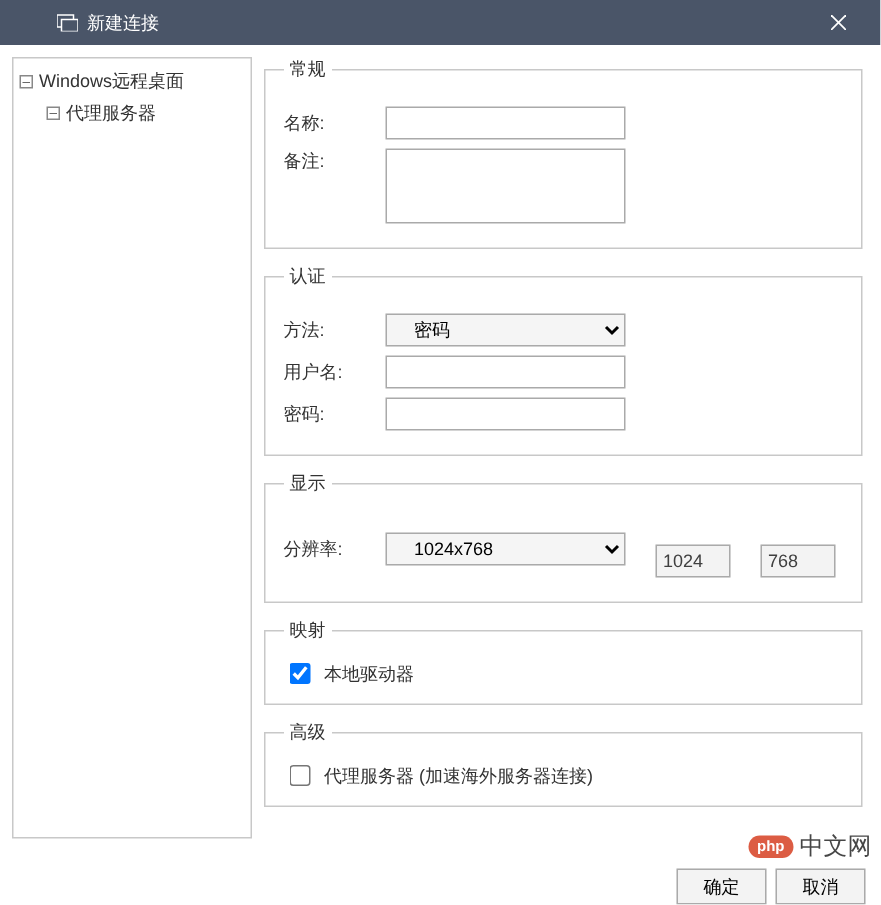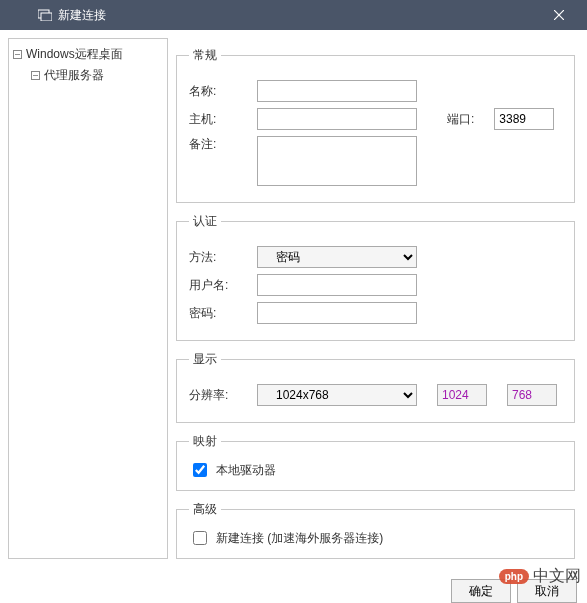--- a/index.html
+++ b/index.html
@@ -7,36 +7,36 @@
   .titlebar { background: #4a5568; color: #fff; height: 30px; display: flex; align-items: center; padding: 0 8px; justify-content: space-between; }
   .title-left { display: flex; align-items: center; gap: 6px; padding-left: 30px; }
   .title-icon svg { display: block; }
   .title-text { font-size: 12px; }
   .close-btn { width: 40px; height: 30px; display: flex; align-items: center; justify-content: center; cursor: pointer; }
   .client { display: flex; height: calc(603px - 30px - 36px); padding: 8px; gap: 8px; }
   .tree-panel { width: 160px; border: 1px solid #c8c8c8; background: #fff; padding: 6px 4px; }
   .tree-row { display: flex; align-items: center; gap: 4px; padding: 1px 0; white-space: nowrap; cursor: pointer; }
   .tree-exp { width: 9px; height: 9px; border: 1px solid #888; display: inline-flex; align-items: center; justify-content: center; font-size: 9px; line-height: 1; color: #555; background: #fff; }
   .tree-children { padding-left: 18px; margin-top: 2px; }
-  .right-panel { flex: 1; display: flex; flex-direction: column; gap: 10px; padding-right: 4px; justify-content: flex-end; }
+  .right-panel { flex: 1; display: flex; flex-direction: column; gap: 10px; padding-right: 4px; }
   fieldset.group { border: 1px solid #c8c8c8; margin: 0; padding: 10px 12px; }
   fieldset.group > legend { padding: 0 4px; font-size: 12px; color: #333; }
   .form-row { display: flex; align-items: center; margin: 6px 0; gap: 20px; }
   .form-label { width: 48px; text-align: left; flex-shrink: 0; }
   input[type="text"], input[type="password"] { border: 1px solid #aaa; height: 22px; padding: 0 4px; font-size: 12px; background: #fff; }
-  input[disabled] { background: #f3f3f3; color: #a21caf; }
+  input[disabled] { background: #f3f3f3; color: #404040; margin-top: 16px; }
   textarea { border: 1px solid #aaa; resize: none; font-size: 12px; padding: 2px 4px; background: #fff; }
   select { border: 1px solid #aaa; height: 22px; font-size: 12px; background: #f5f5f5; padding: 0 14px; }
   .small-input { width: 50px; }
   .port-label { margin-left: 10px; }
   .chk { display: flex; align-items: center; gap: 6px; }
   input[type="checkbox"] { width: 14px; height: 14px; }
   .button-bar { height: 36px; display: flex; align-items: flex-end; justify-content: flex-end; padding: 0 10px; gap: 6px; }
   .btn { border: 1px solid #aaa; background: #f3f3f3; height: 24px; min-width: 60px; padding: 0 12px; font-size: 12px; cursor: pointer; }
-  .watermark { position: absolute; right: 6px; bottom: 16px; display: flex; align-items: center; gap: 4px; opacity: 0.9; pointer-events: none; }
+  .watermark { position: absolute; right: 6px; bottom: 28px; display: flex; align-items: center; gap: 4px; opacity: 0.9; pointer-events: none; }
   .wm-badge { background: #d94b2f; color: #fff; font-size: 10px; font-weight: bold; padding: 2px 6px; border-radius: 8px; }
   .wm-text { font-size: 16px; color: #333; }
   .wrapper { position: relative; width: 587px; height: 603px; }
 </style>
 </head>
 <body>
 
 <div class="wrapper">
 
   <div class="titlebar">
@@ -72,26 +72,20 @@
     </div>
 
     <div class="right-panel">
 
       <fieldset class="group">
         <legend>常规</legend>
         <div class="form-row">
           <span class="form-label">名称:</span>
           <input type="text" style="width: 160px;">
         </div>
-        <div class="form-row">
-          <span class="form-label">主机:</span>
-          <input type="text" style="width: 160px;">
-          <span class="port-label">端口:</span>
-          <input type="text" style="width: 60px;" value="3389">
-        </div>
         <div class="form-row" style="align-items:flex-start">
           <span class="form-label">备注:</span>
           <textarea style="width: 160px; height: 50px;"></textarea>
         </div>
       </fieldset>
 
       <fieldset class="group">
         <legend>认证</legend>
         <div class="form-row">
           <span class="form-label">方法:</span>
@@ -126,21 +120,21 @@
         <div class="chk">
           <input type="checkbox" checked="" style="">
           <span>本地驱动器</span>
         </div>
       </fieldset>
 
       <fieldset class="group">
         <legend>高级</legend>
         <div class="chk">
           <input type="checkbox" style="">
-          <span>新建连接 (加速海外服务器连接)</span>
+          <span>代理服务器 (加速海外服务器连接)</span>
         </div>
       </fieldset>
 
     </div>
   </div>
 
   <div class="button-bar">
     <button class="btn">确定</button>
     <button class="btn">取消</button>
   </div>

